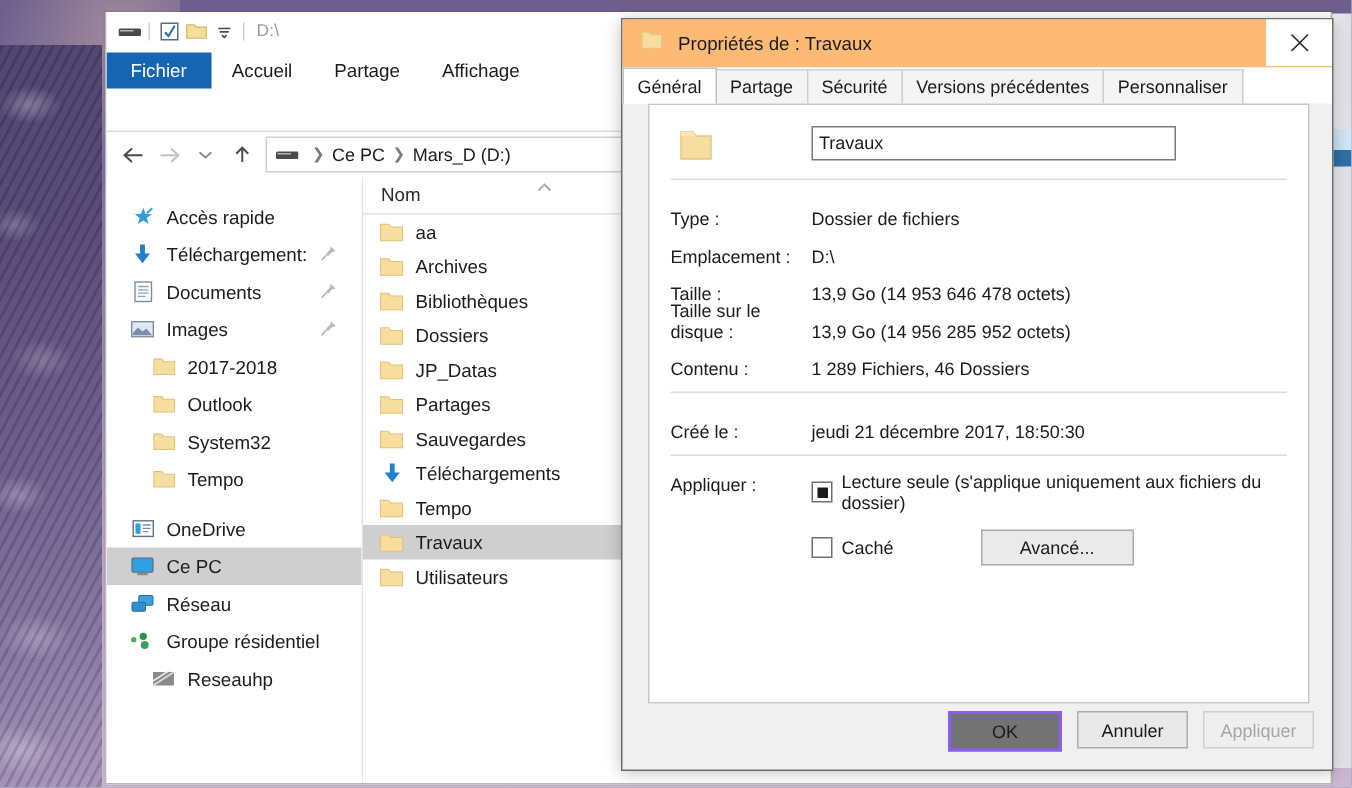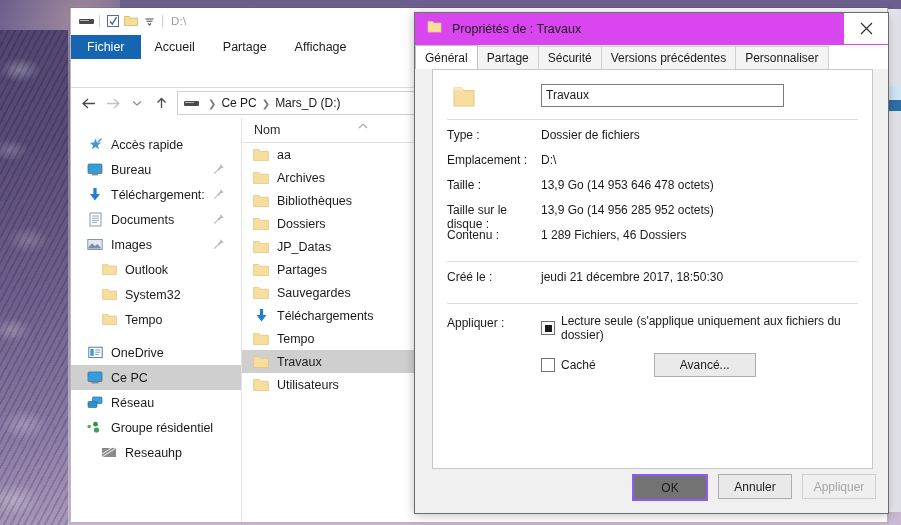--- a/index.html
+++ b/index.html
@@ -86,21 +86,21 @@
   .li{height:23px;display:flex;align-items:center;padding-left:8px;font-size:12.5px;color:#1b1b1b;}
   .li.sel{background:#cfcfcf;}
   .li .ico{width:22px;height:17px;display:inline-flex;align-items:center;justify-content:center;margin-right:5px;flex:0 0 auto;}
 
   
   #dlg{
     position:absolute;left:414px;top:12px;width:473px;height:500px;
     background:#f0f0f0;border:1px solid #6d6d6d;
     box-shadow:0 1px 10px rgba(0,0,0,.26);
   }
-  #dlg-title{height:32px;background:#d946ef;display:flex;align-items:center;padding-left:12px;}
+  #dlg-title{height:32px;background:#fdba74;display:flex;align-items:center;padding-left:12px;}
   #dlg-title .t{font-size:12.5px;color:#1b1b1b;margin-left:10px;}
   #dlg-close{
     position:absolute;right:0;top:0;width:44px;height:31px;display:flex;align-items:center;justify-content:center;
     font-size:15px;color:#2b2b2b;background:#ffffff;
   }
   #tabstrip{display:flex;align-items:flex-end;height:24px;background:#ffffff;}
   .tb{
     font-size:12px;color:#1b1b1b;padding:4px 9px 4px 9px;border:1px solid #d0d0d0;border-bottom:none;
     background:#f4f4f4;margin-right:-1px;
   }
@@ -108,21 +108,21 @@
   #tabpanel{
     position:absolute;left:17px;top:56px;width:439px;height:398px;
     background:#ffffff;border:1px solid #c8c8c8;
   }
   #namerow{display:flex;align-items:center;padding:14px 0 12px 14px;}
   #nameinput{
     margin-left:94px;width:233px;height:21px;border:1px solid #7a7a7a;background:#fff;
     font-size:12px;color:#1b1b1b;padding:0 4px;line-height:21px;
   }
   .hr{height:1px;background:#dcdcdc;margin:0 14px;}
-  .prow{display:flex;align-items:flex-start;height:25px;padding-left:14px;font-size:12px;color:#1b1b1b;}
+  .prow{display:flex;align-items:flex-end;height:25px;padding-left:14px;font-size:12px;color:#1b1b1b;}
   .plab{width:94px;flex:0 0 auto;color:#1b1b1b;}
   .pval{color:#1b1b1b;}
   .gap{height:8px;}
   #attrwrap{padding-left:14px;padding-top:10px;display:flex;}
   #attrlab{width:94px;flex:0 0 auto;font-size:12px;color:#1b1b1b;padding-top:2px;}
   .cbrow{display:flex;align-items:center;margin-bottom:11px;font-size:12px;color:#1b1b1b;}
   .cb{width:12px;height:12px;border:1px solid #707070;background:#fff;margin-right:6px;flex:0 0 auto;
       display:flex;align-items:center;justify-content:center;}
   .cb .fill{width:7px;height:7px;background:#1b1b1b;}
   #advbtn{
@@ -238,35 +238,20 @@
       <div class="sb-row">
         <span class="ico">
           <svg width="15" height="15" viewBox="0 0 15 15">
               <path d="M7.5 1.5 L9 5.5 L13.2 5.7 L9.9 8.3 L11 12.3 L7.5 10 L4 12.3 L5.1 8.3 L1.8 5.7 L6 5.5 Z" fill="#3a9bd9"></path>
               <path d="M10 5 L13.5 1.8" stroke="#3a9bd9" stroke-width="1.4"></path>
             </svg>
         </span>
         <span class="lbl">Accès rapide</span>
       </div>
 
-      <div class="sb-row">
-        <span class="ico">
-          <svg width="16" height="13" viewBox="0 0 16 13">
-              <rect x="1" y="1" width="14" height="9.5" rx="1" fill="#2f9fe0" stroke="#6a6a6a" stroke-width=".8"></rect>
-              <rect x="5" y="11" width="6" height="1.4" fill="#8a8a8a"></rect>
-            </svg>
-        </span>
-        <span class="lbl">Bureau</span>
-        <span class="pin">
-          <svg width="12" height="12" viewBox="0 0 12 12">
-              <path d="M7.5 1.2 L10.8 4.5 L8.4 5 L5.6 7.8 L4.2 6.4 L7 3.6 Z" fill="#b9b9b9"></path>
-              <path d="M4.5 7.1 L1.4 10.6" stroke="#b9b9b9" stroke-width="1.1"></path>
-            </svg>
-        </span>
-      </div>
 
       <div class="sb-row">
         <span class="ico">
           <svg width="14" height="15" viewBox="0 0 14 15">
               <path d="M5.4 1 h3.2 v6 h3.4 L7 13.5 L2 7 h3.4 z" fill="#1f7fd0"></path>
             </svg>
         </span>
         <span class="lbl">Téléchargement:</span>
         <span class="pin">
           <svg width="12" height="12" viewBox="0 0 12 12">
@@ -301,20 +286,28 @@
         </span>
         <span class="lbl">Images</span>
         <span class="pin">
           <svg width="12" height="12" viewBox="0 0 12 12">
               <path d="M7.5 1.2 L10.8 4.5 L8.4 5 L5.6 7.8 L4.2 6.4 L7 3.6 Z" fill="#b9b9b9"></path>
               <path d="M4.5 7.1 L1.4 10.6" stroke="#b9b9b9" stroke-width="1.1"></path>
             </svg>
         </span>
       </div>
 
+      <div class="sb-row indent">
+        <span class="ico">
+          <svg width="15" height="13" viewBox="0 0 15 13">
+              <path d="M.6 1.4h5.2l1.3 1.7H14.4v8.5H.6z" fill="#f7dd9e" stroke="#e0c178" stroke-width=".7"></path>
+            </svg>
+        </span>
+        <span class="lbl">2017-2018</span>
+      </div>
       <div class="sb-row indent">
         <span class="ico">
           <svg width="15" height="13" viewBox="0 0 15 13">
               <path d="M.6 1.4h5.2l1.3 1.7H14.4v8.5H.6z" fill="#f7dd9e" stroke="#e0c178" stroke-width=".7"></path>
             </svg>
         </span>
         <span class="lbl">Outlook</span>
       </div>
       <div class="sb-row indent">
         <span class="ico">

